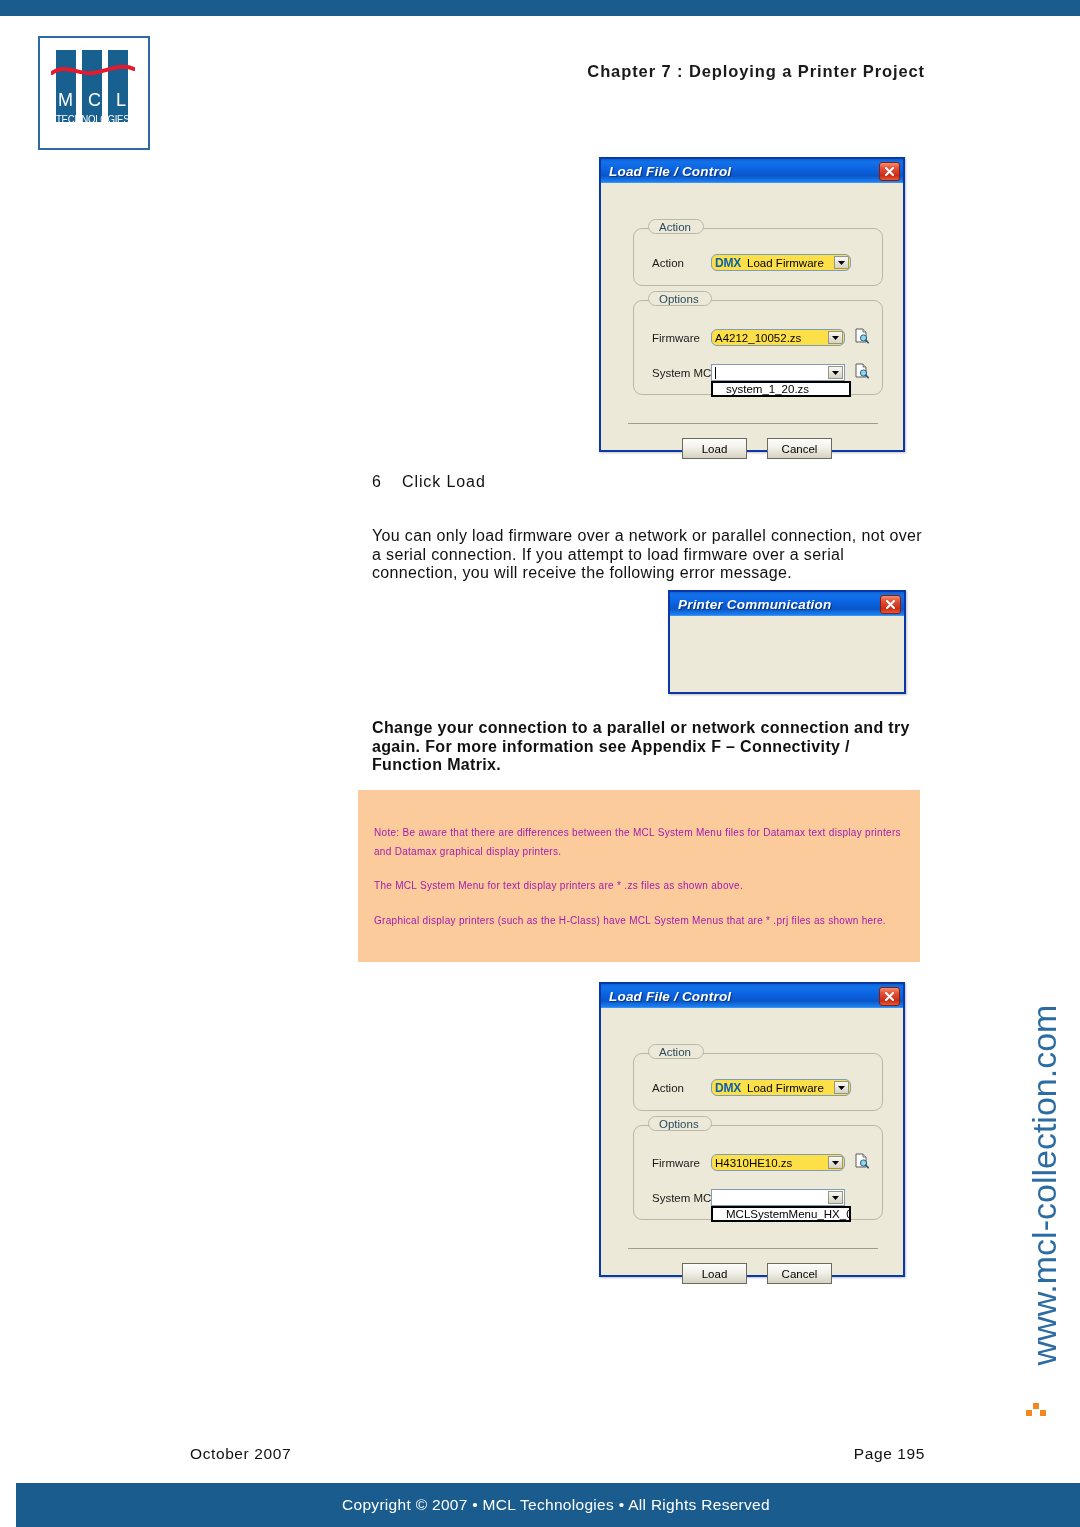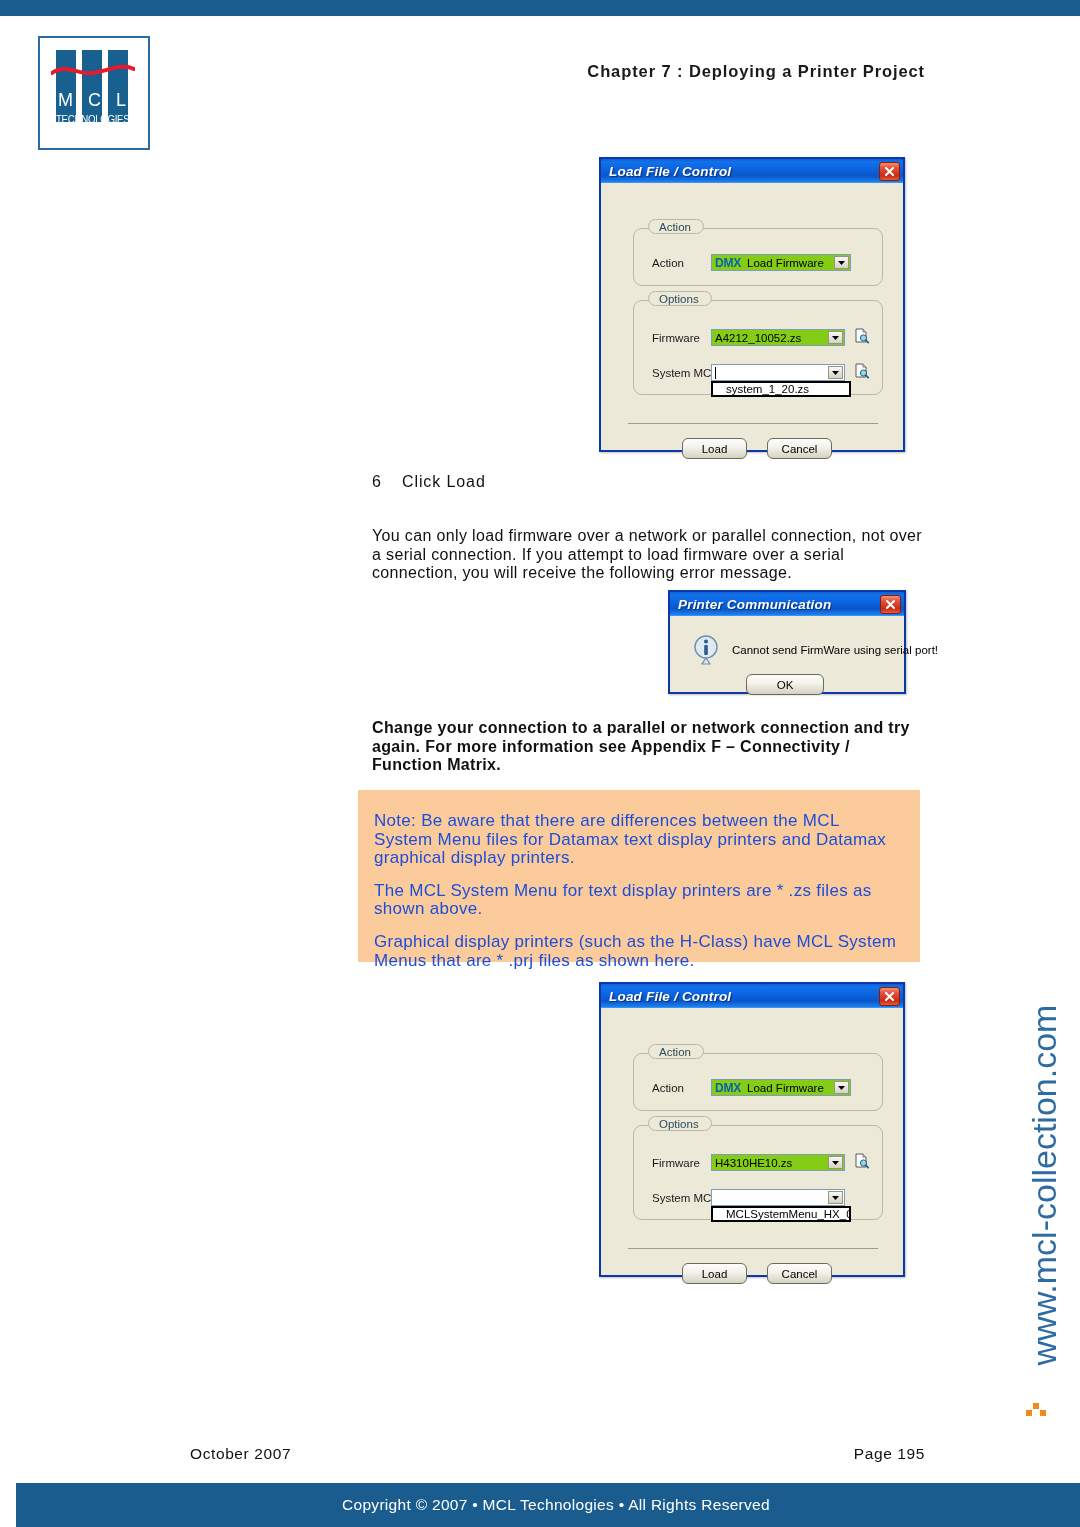--- a/index.html
+++ b/index.html
@@ -130,25 +130,25 @@
   .note-box {
     position: absolute;
     left: 358px; top: 790px;
     width: 562px;
     height: 172px;
     background: #fbcb9c;
     box-sizing: border-box;
     padding: 18px 18px 0 16px;
   }
   .note-box p {
-    margin: 4px 0 14px 0;
-    font-size: 17px;
+    margin: 16px 0 14px 0;
+    font-size: 10px;
     line-height: 18.6px;
     letter-spacing: 0.3px;
-    color: #1d4ed8;
+    color: #a21caf;
   }
 
   
   .footer-left {
     position: absolute;
     left: 165px; top: 1445px;
     font-size: 15.5px;
     letter-spacing: 0.6px;
     color: #111;
     margin-left: 25px;
@@ -270,21 +270,21 @@
     background: #ffffff;
     border: 1px solid #7f9db9;
     box-sizing: border-box;
     display: flex;
     align-items: center;
     font-size: 11.5px;
     color: #000;
     padding-left: 3px;
     overflow: hidden;
   }
-  .combo.gray { background: #84cc16; }
+  .combo.gray { background: #fde047; border-radius: 6px; }
   .combo-arrow {
     position: absolute;
     right: 1px; top: 1px;
     width: 15px; height: 13px;
     background: linear-gradient(to bottom,#f8f8f6,#d6d3c4);
     border: 1px solid #98957f;
     box-sizing: border-box;
     display: flex;
     align-items: center;
     justify-content: center;
@@ -324,21 +324,21 @@
   .hr-sep {
     position: absolute;
     height: 1px;
     background: #9e9c8e;
   }
   .xpbtn {
     position: absolute;
     height: 21px;
     background: linear-gradient(to bottom,#fdfdfc 0%, #f2f1ea 45%, #e2e0d2 75%, #d4d2c2 100%);
     border: 1px solid #6b6a5c;
-    border-radius: 6px;
+    border-radius: 0;
     box-sizing: border-box;
     display: flex;
     align-items: center;
     justify-content: center;
     font-size: 11.5px;
     color: #000;
     cursor: pointer;
   }
 
   
@@ -453,30 +453,20 @@
 
 <div class="dlg msgbox" style="left:668px; top:590px; width:238px; height:104px;">
   <div class="dlg-title">
     <span class="dlg-title-text">Printer Communication</span>
     <div class="dlg-close">
       <svg width="11" height="11" viewBox="0 0 11 11">
         <path d="M2,2 L9,9 M9,2 L2,9" stroke="#ffffff" stroke-width="2.1" stroke-linecap="round"></path>
       </svg>
     </div>
   </div>
-  <div class="dlg-body">
-    <svg class="info-icon" style="left:20px; top:18px;" viewBox="0 0 32 32">
-      <circle cx="16" cy="13" r="11" fill="#dfe9f2" stroke="#6f8fb0" stroke-width="1.4"></circle>
-      <path d="M16 24 L12 30 L20 30 Z" fill="#dfe9f2" stroke="#6f8fb0" stroke-width="1.2"></path>
-      <circle cx="16" cy="7.5" r="2" fill="#2b5c8a"></circle>
-      <rect x="14.2" y="11" width="3.6" height="10" rx="1" fill="#2b5c8a"></rect>
-    </svg>
-    <div class="msg-text" style="left:62px; top:28px;">Cannot send FirmWare using serial port!</div>
-    <div class="xpbtn" style="left:76px; top:58px; width:78px;">OK</div>
-  </div>
 </div>
 
 <div class="para p2">Change your connection to a parallel or network connection and try again. For more information see Appendix F – Connectivity / Function Matrix.</div>
 
 <div class="note-box">
   <p>Note: Be aware that there are differences between the MCL System Menu files for Datamax text display printers and Datamax graphical display printers.</p>
   <p>The MCL System Menu for text display printers are * .zs files as shown above.</p>
   <p>Graphical display printers (such as the H-Class) have MCL System Menus that are * .prj files as shown here.</p>
 </div>
 

